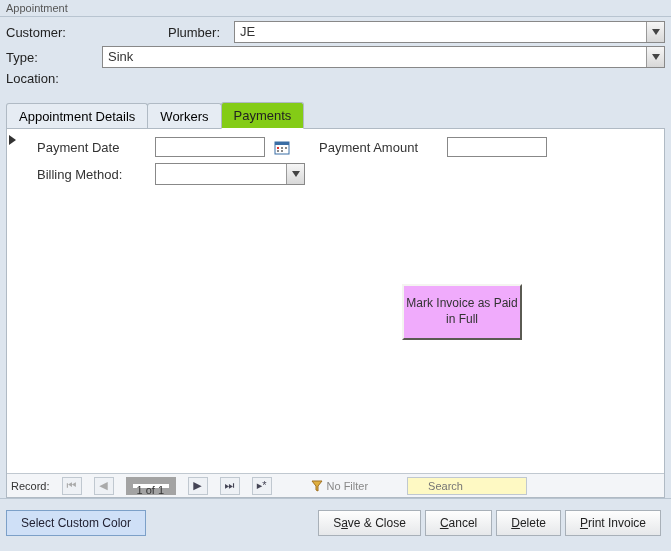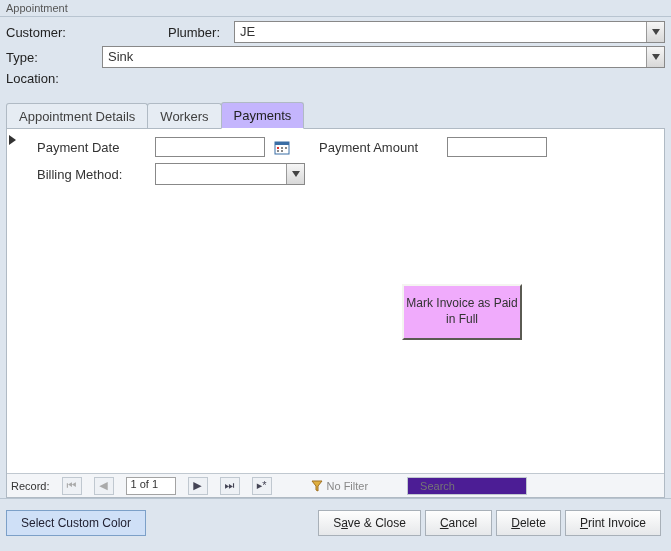--- a/index.html
+++ b/index.html
@@ -75,31 +75,31 @@
     padding: 0 6px;
   }
   .tab-strip {
     display: flex;
     align-items: flex-end;
     padding-top: 6px;
   }
   .tab {
     padding: 5px 12px;
     font-size: 13px;
-    color: #404040;
+    color: #000000;
     background: #e6ecf3;
     border: 1px solid #b0bac4;
     border-bottom: none;
     margin-right: -1px;
     border-radius: 3px 3px 0 0;
     position: relative;
     top: 1px;
   }
   .tab.active {
-    background: #c4b5fd;
+    background: #84cc16;
     color: #222;
     z-index: 2;
     border-bottom: 1px solid #fff;
   }
   .tab-body {
     background: #fff;
     border: 1px solid #b0bac4;
     height: 370px;
     position: relative;
     display:flex;
@@ -168,36 +168,36 @@
     width: 20px; height: 18px;
     background: #eef1f5;
     border: 1px solid #c0c8d0;
     display:flex;align-items:center;justify-content:center;
     color: #445;
   }
   .nav-btn.disabled { color: #aaa; }
   .rec-input {
     width: 50px;
     height: 18px;
-    border: 1px solid #a3a3a3;
+    border: 7px solid #a3a3a3;
     background:#fff;
     padding: 0 4px;
     font-size:11px;
   }
   .filter-btn {
     display:flex;align-items:center;gap:4px;
     padding: 1px 6px;
     border: 1px solid transparent;
     color:#888;
   }
   .search-input {
     height: 18px;
     border: 1px solid #c0c8d0;
-    background:#4c1d95;
-    padding: 0 12px;
+    background:#fef9c3;
+    padding: 0 20px;
     font-size:11px;
     color:#888;
     width:120px;
   }
   .bottom-bar {
     display:flex;
     align-items:center;
     background: #dde5ee;
     padding: 8px 6px;
     border-top: 1px solid #b8c4d0;

